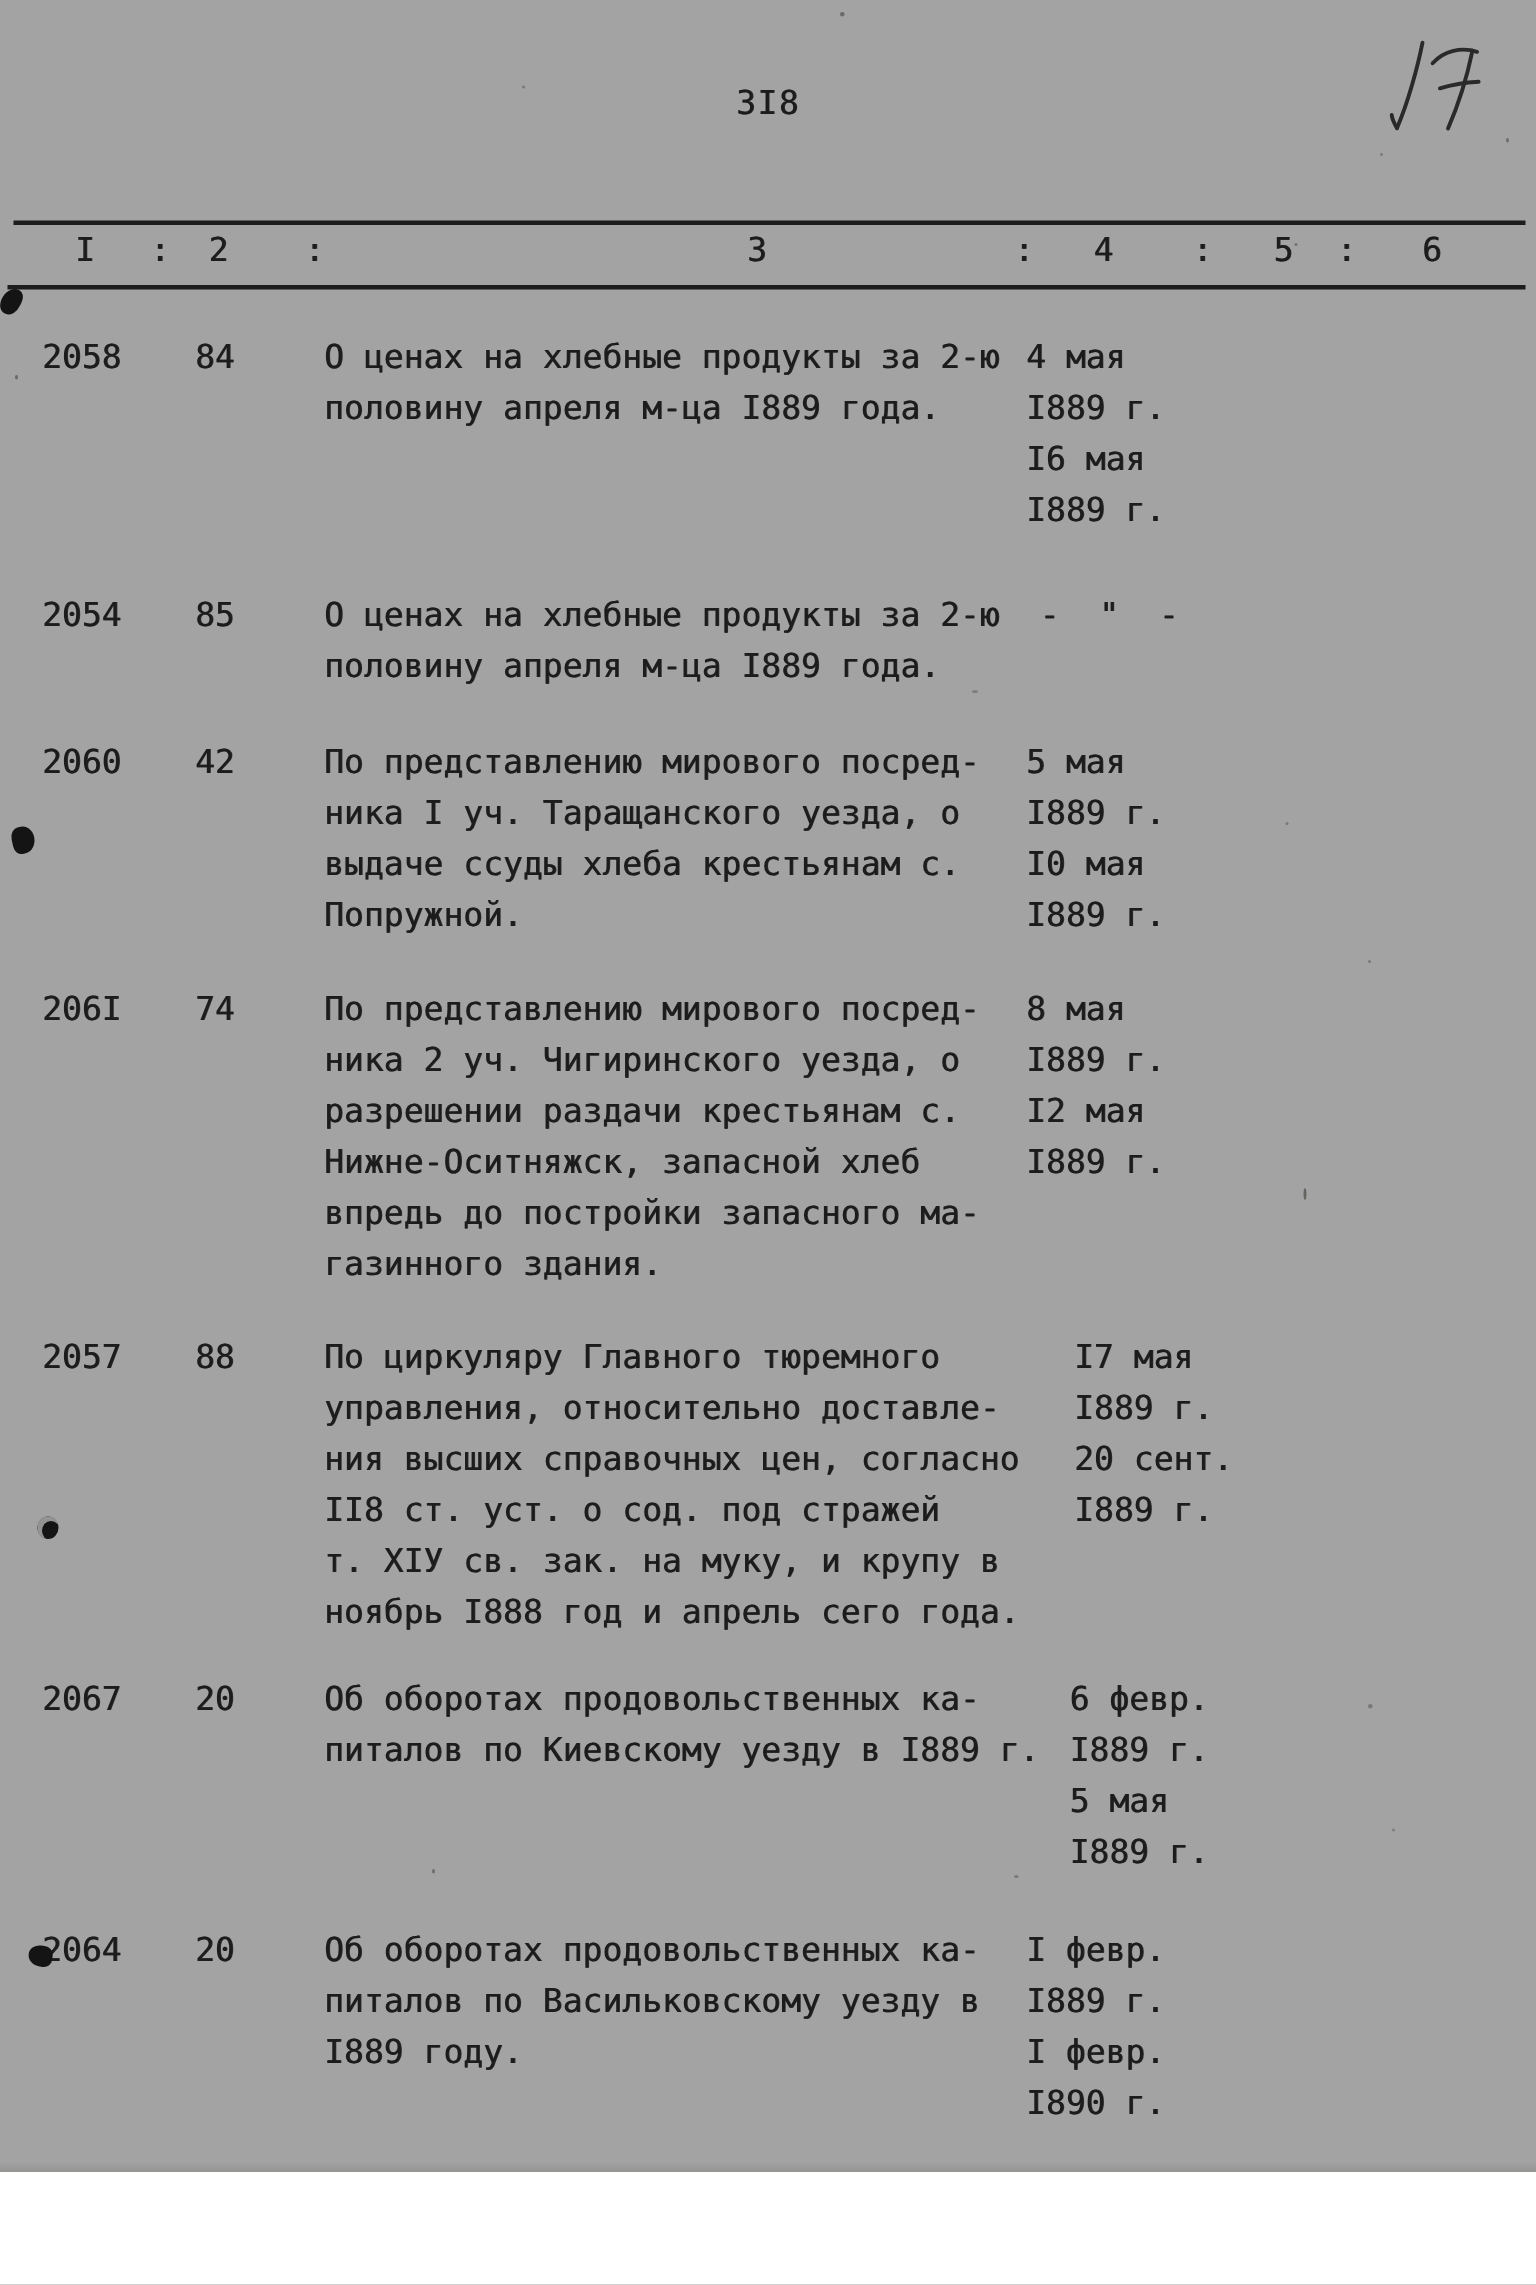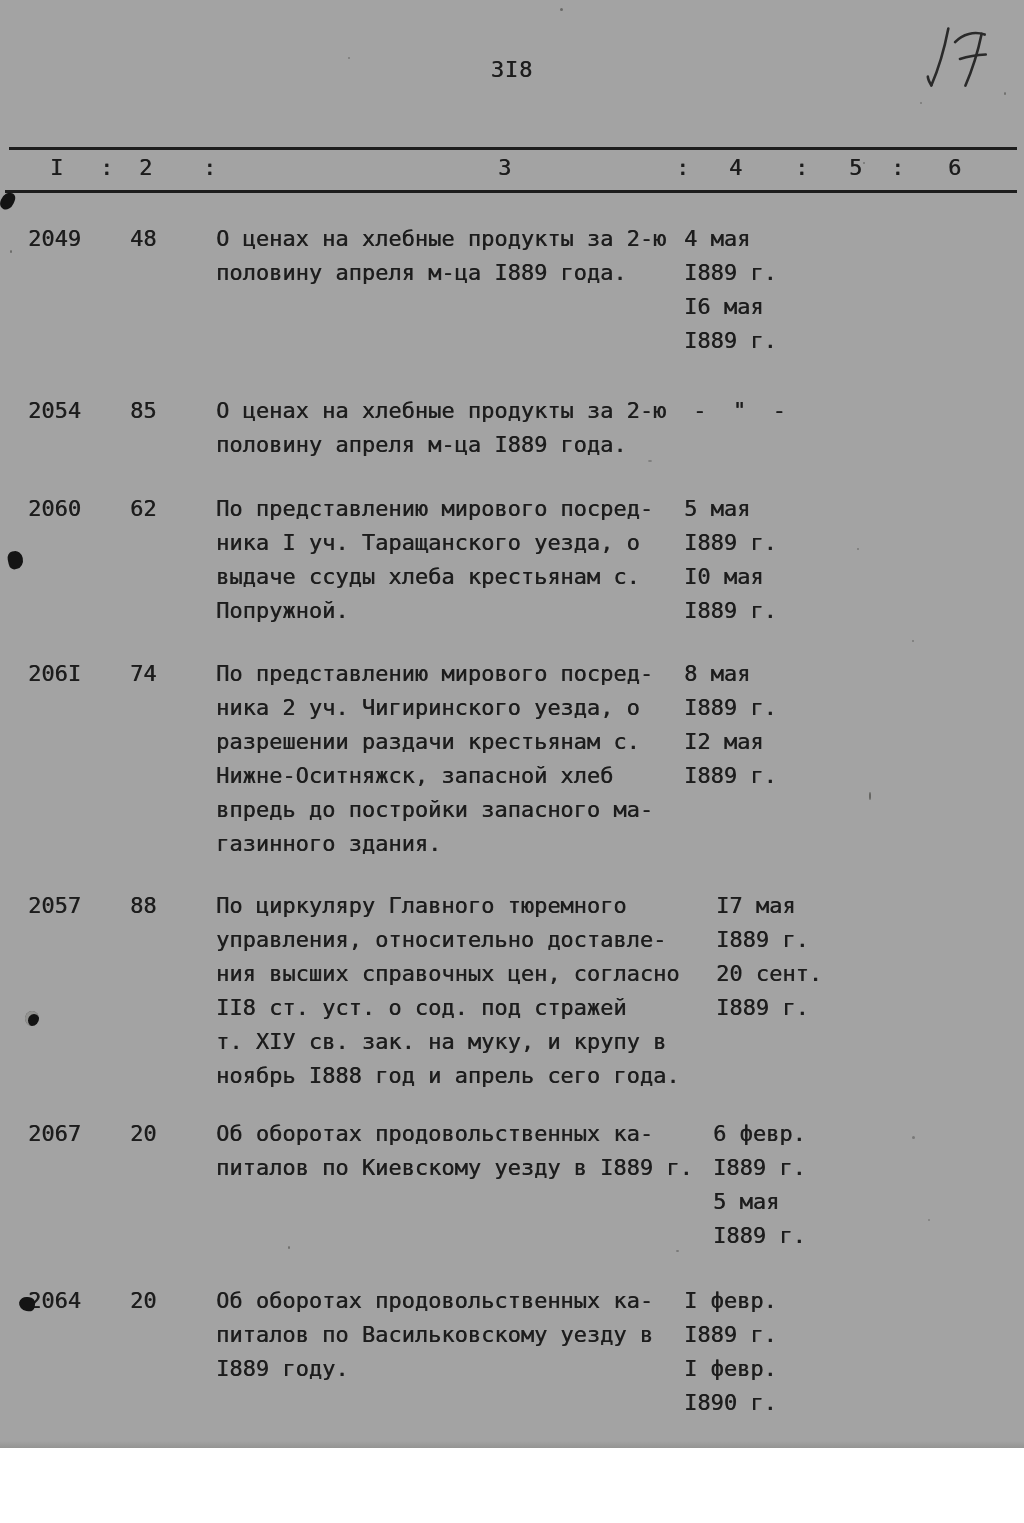--- a/index.html
+++ b/index.html
@@ -72,41 +72,41 @@
   <span class="hdr h5 typed">:</span>
   <span class="hdr h6 typed">4</span>
   <span class="hdr h7 typed">:</span>
   <span class="hdr h8 typed">5</span>
   <span class="hdr h9 typed">:</span>
   <span class="hdr h10 typed">6</span>
 
   <div class="rule rule-bottom"></div>
 
   <div class="row r0">
-    <span class="c1 typed">2049</span>
-    <span class="c2 typed">48</span>
+    <span class="c1 typed">2058</span>
+    <span class="c2 typed">84</span>
     <span class="c3 typed">О ценах на хлебные продукты за 2-ю
 половину апреля м-ца I889 года.</span>
     <span class="c4 typed">4 мая
 I889 г.
 I6 мая
 I889 г.</span>
   </div>
 
   <div class="row r1">
     <span class="c1 typed">2054</span>
     <span class="c2 typed">85</span>
     <span class="c3 typed">О ценах на хлебные продукты за 2-ю
 половину апреля м-ца I889 года.</span>
     <span class="c4 typed">-  "  -</span>
   </div>
 
   <div class="row r2">
     <span class="c1 typed">2060</span>
-    <span class="c2 typed">62</span>
+    <span class="c2 typed">42</span>
     <span class="c3 typed">По представлению мирового посред-
 ника I уч. Таращанского уезда, о
 выдаче ссуды хлеба крестьянам с.
 Попружной.</span>
     <span class="c4 typed">5 мая
 I889 г.
 I0 мая
 I889 г.</span>
   </div>
 

